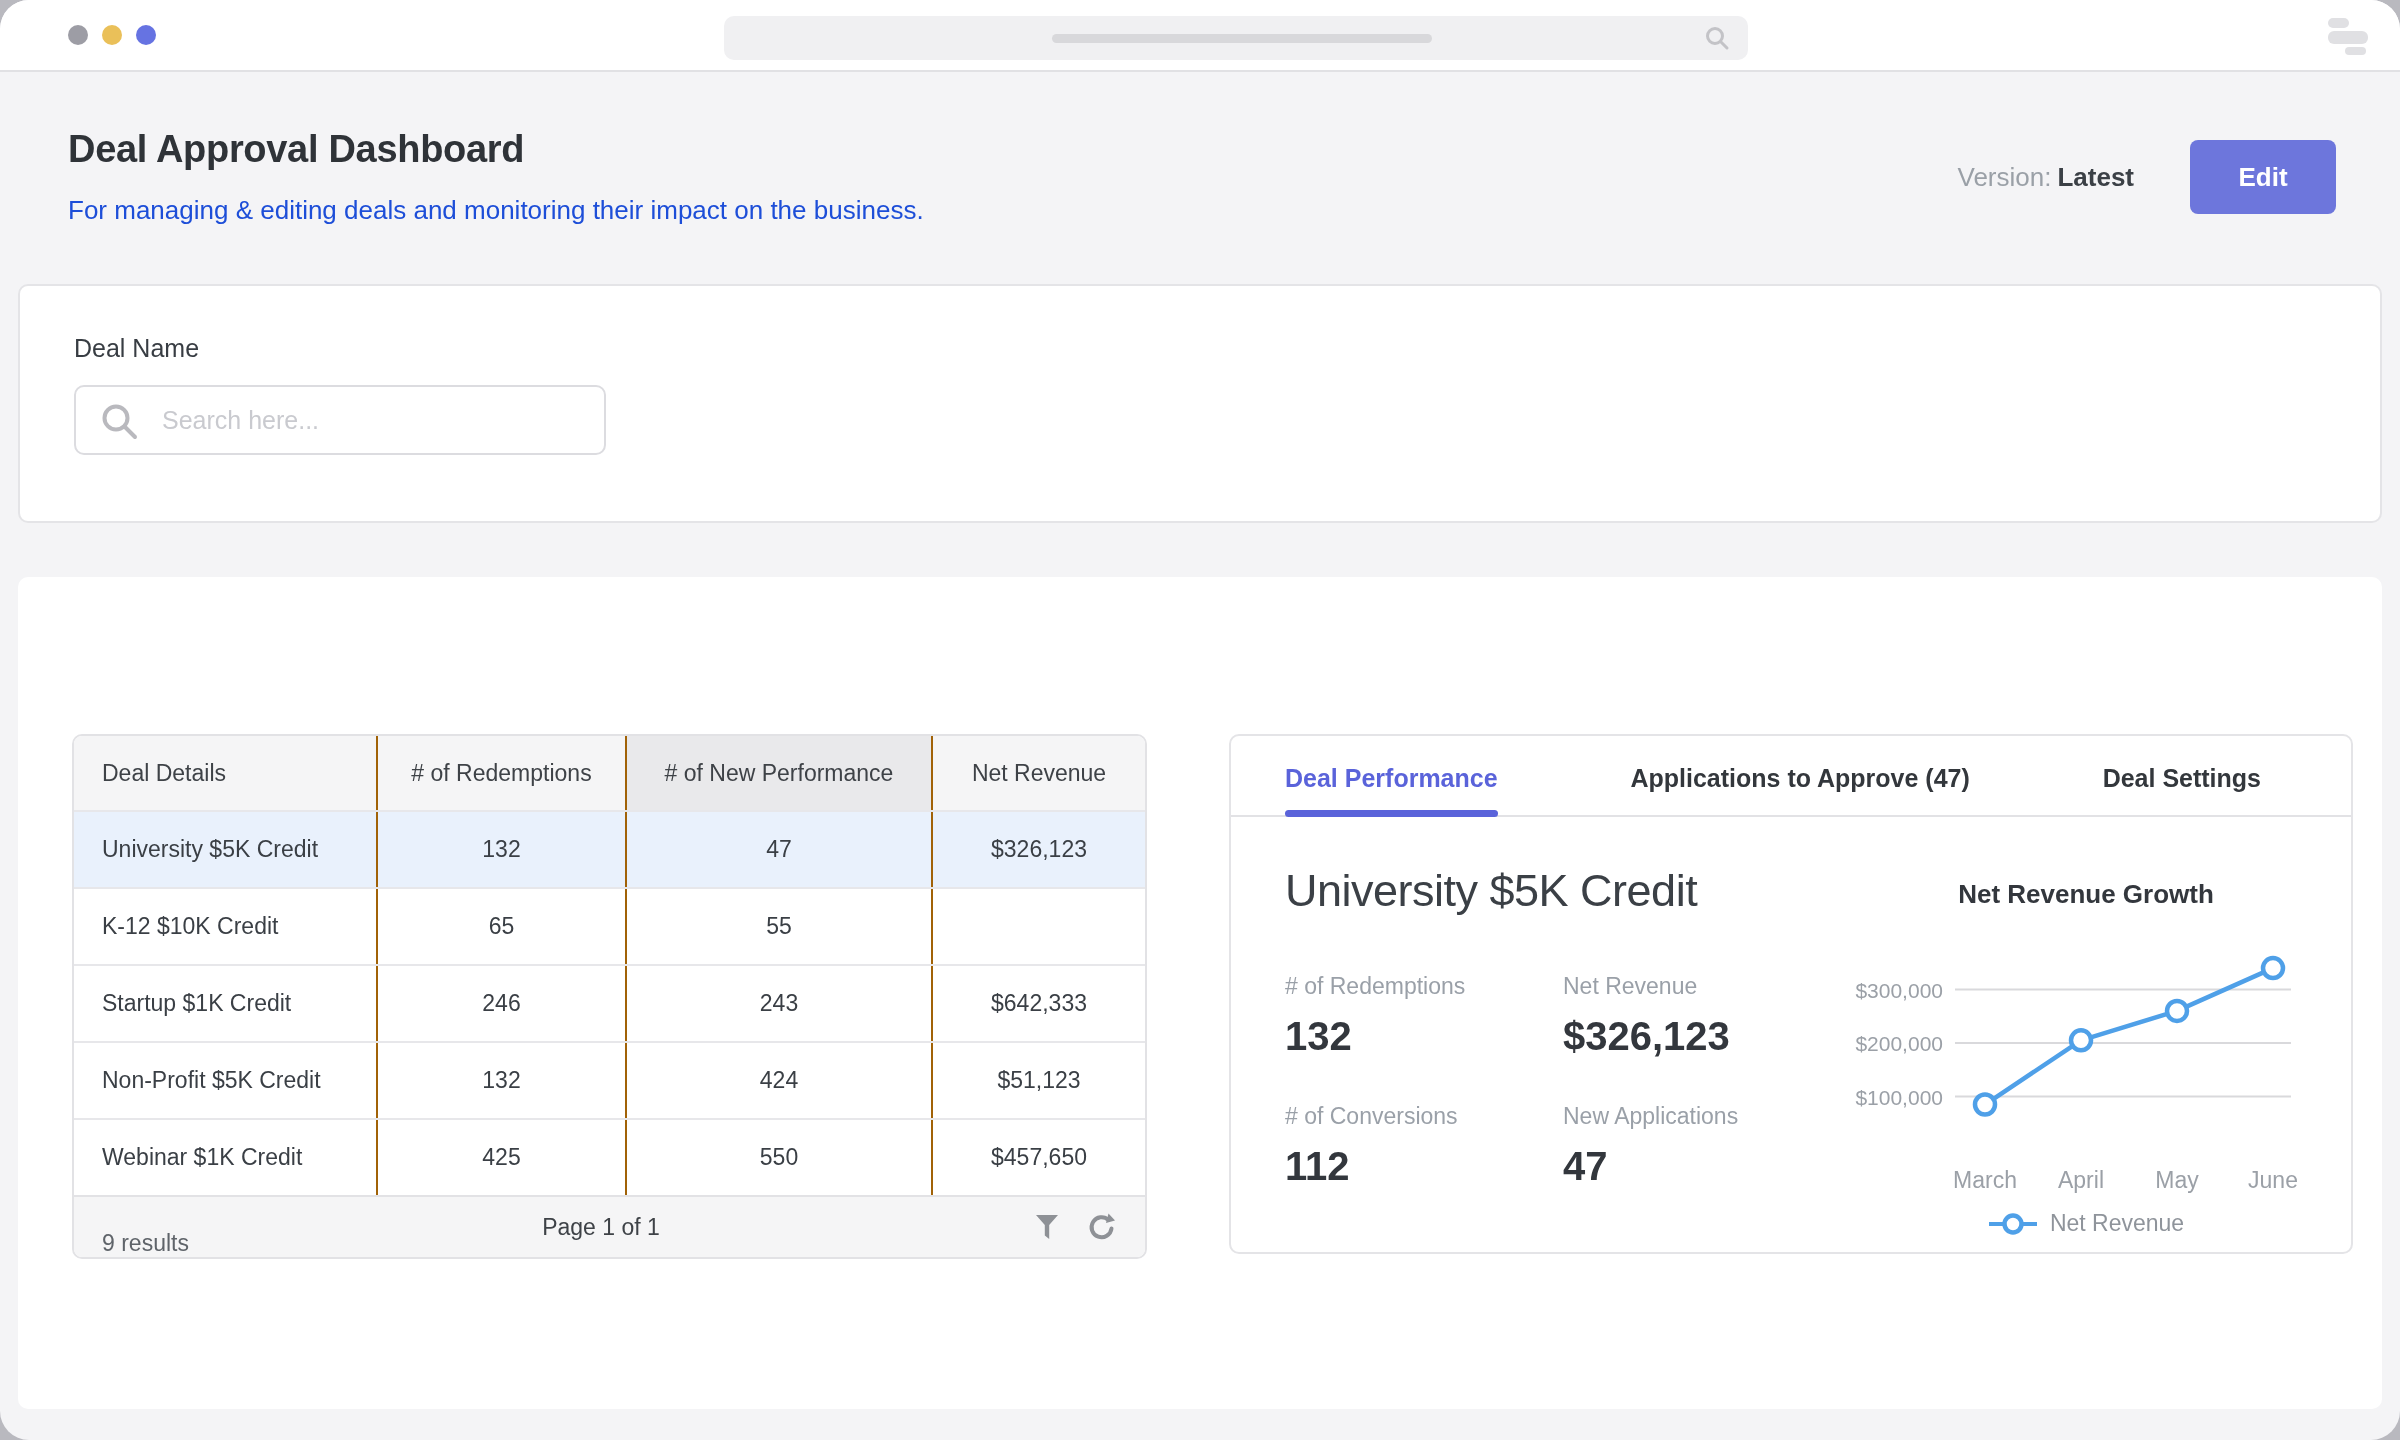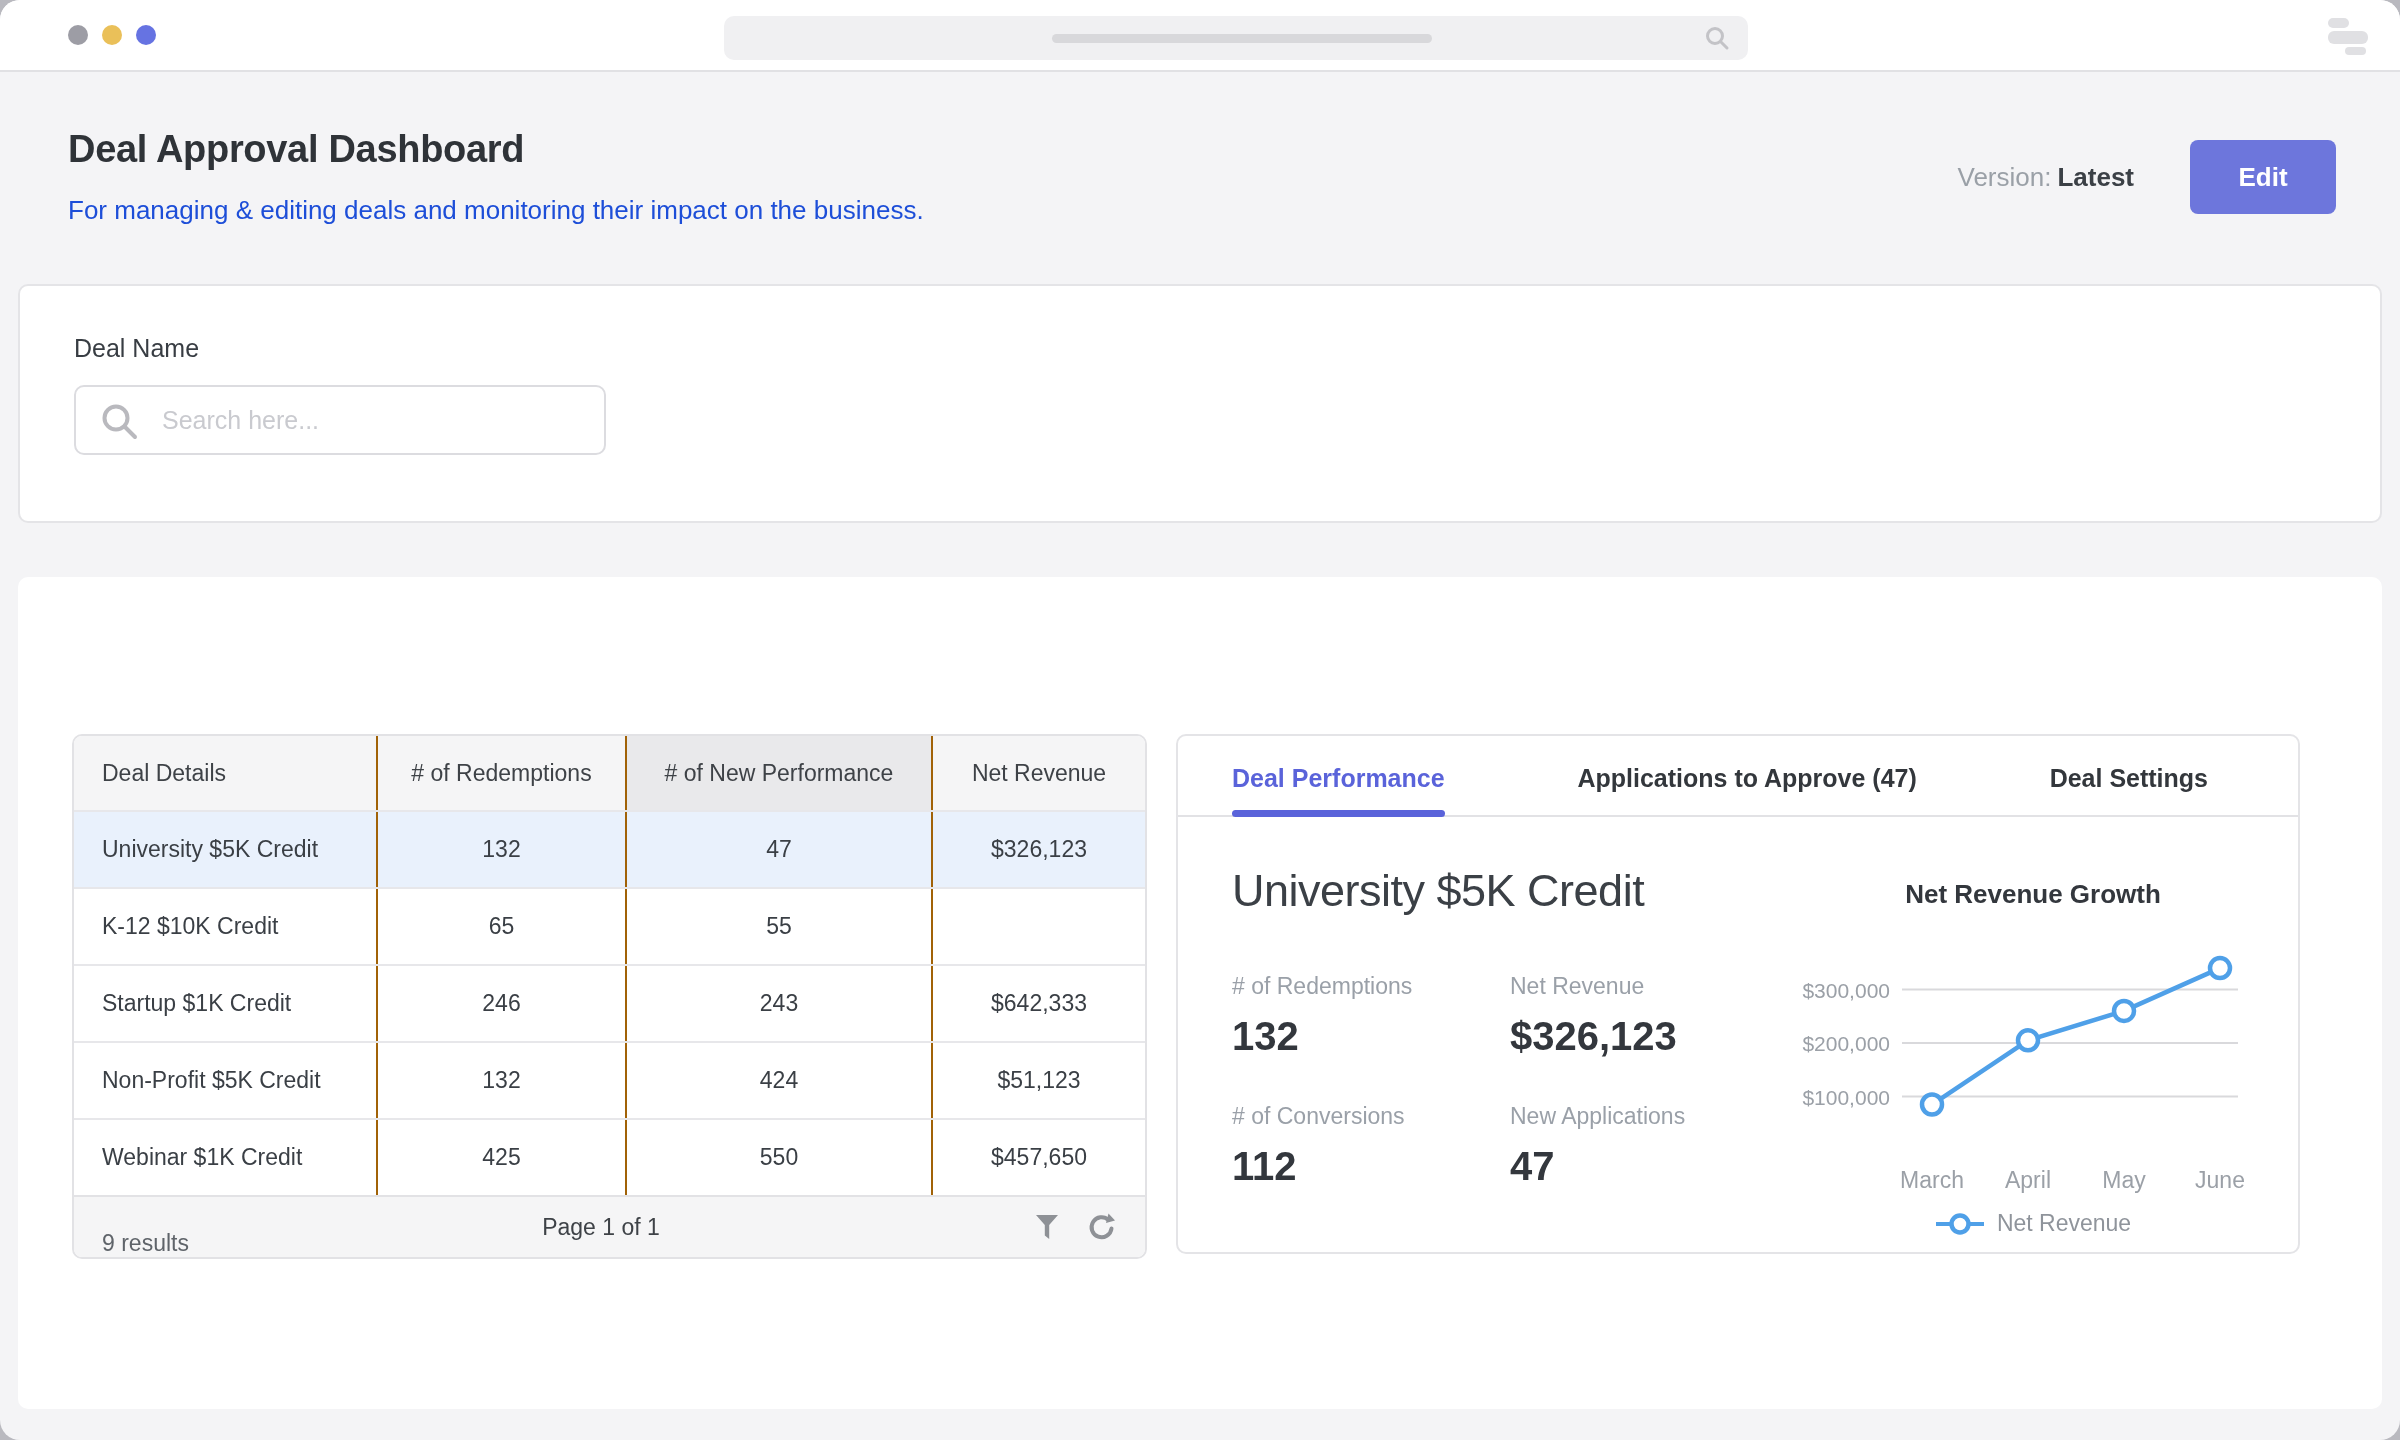--- a/index.html
+++ b/index.html
@@ -1,19 +1,19 @@
 <!DOCTYPE html>
 <html style="--accent: #6D76DC; --tab-active: #5A63DA; --line-color: #4FA0E8; --row-selected: #E9F1FC;"><head>
 <meta charset="utf-8">
 <style>
   * { margin:0; padding:0; box-sizing:border-box; }
   html,body { width:2400px; height:1440px; overflow:hidden; }
   body { background:#b9b9bf; font-family:"Liberation Sans", sans-serif; color:#33373c; }
 
-  .window { position:absolute; inset:0; border-radius:20px; overflow:hidden; background:#f4f4f6; }
+  .window { position:absolute; inset:0; border-radius:29px; overflow:hidden; background:#f4f4f6; }
 
   
   .chrome { height:72px; background:#ffffff; border-bottom:2px solid #e1e1e4; position:relative; display:flex; align-items:center; }
   .dots { display:flex; gap:14px; margin-left:68px; }
   .dot { width:20px; height:20px; border-radius:50%; }
   .dot.d1 { background:#9d9da5; } .dot.d2 { background:#eac059; } .dot.d3 { background:#6673e2; }
   .urlbar { position:absolute; left:724px; top:16px; width:1024px; height:44px; background:#f0f0f2; border-radius:10px; }
   .url-skeleton { position:absolute; left:328px; top:18px; width:380px; height:9px; border-radius:5px; background:#d8d8db; }
   .urlbar svg { position:absolute; right:18px; top:9px; }
   .menu-icon { position:absolute; right:30px; top:16px; width:42px; height:40px; }
@@ -53,21 +53,21 @@
   .cell { display:flex; align-items:center; justify-content:center; text-align:center; color:#3a3f45; }
   .cell.c0 { width:304px; justify-content:flex-start; text-align:left; padding-left:28px; }
   .cell.c1 { width:249px; } .cell.c2 { width:306px; } .cell.c3 { flex:1; }
   .cell.c0, .cell.c1, .cell.c2 { border-right:2px solid #a16207; }
   .tfoot { height:62px; background:#f5f5f6; border-top:2px solid #e2e2e5; display:flex; align-items:center; padding:0 26px 0 28px; }
   .tfoot .results { font-size:23px; color:#5f646a;margin-top:32px; }
   .tfoot .page { flex:1; text-align:center; font-size:23px; color:#3e4247; }
   .icon-btn { background:none; border:none; cursor:pointer; padding:4px; margin-left:18px; display:flex; align-items:center; }
 
   
-  .panel { width:1124px; margin-left:29px; background:#fff; border:2px solid #e4e4e7; border-radius:10px; height:520px; }
+  .panel { width:1124px; margin-left:82px; background:#fff; border:2px solid #e4e4e7; border-radius:10px; height:520px; }
   .tabs { display:flex; justify-content:space-between; padding:28px 90px 0 54px; border-bottom:2px solid #e2e2e5; }
   .tab { font-size:25px; font-weight:600; color:#33373c; padding-bottom:22px; cursor:pointer; position:relative; }
   .tab.active { color:var(--tab-active,#5a63da); }
   .tab.active::after { content:""; position:absolute; left:0; right:0; bottom:-2px; height:7px; border-radius:4px; background:var(--tab-active,#5a63da); }
 
   .panel-body { display:flex; padding:48px 30px 0 54px; }
   .deal-heading { font-size:45px; font-weight:400; color:#3b4046; letter-spacing:-0.5px; }
   .stats { margin-top:56px; display:grid; grid-template-columns:278px auto; row-gap:44px; }
   .stat-label { font-size:23px; color:#9aa0a8; }
   .stat-value { margin-top:14px; font-size:40px; font-weight:700; color:#33373d; }

